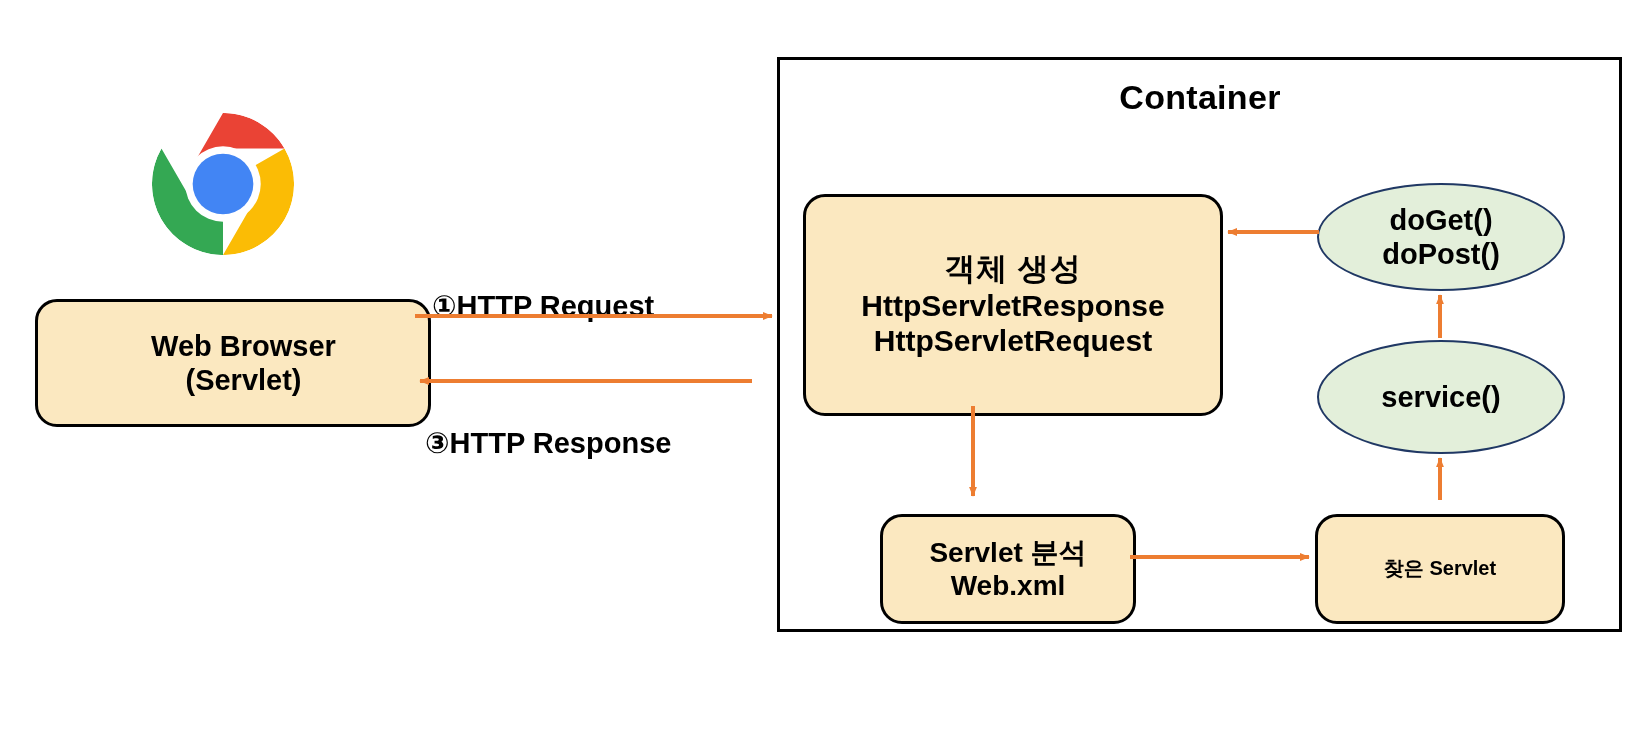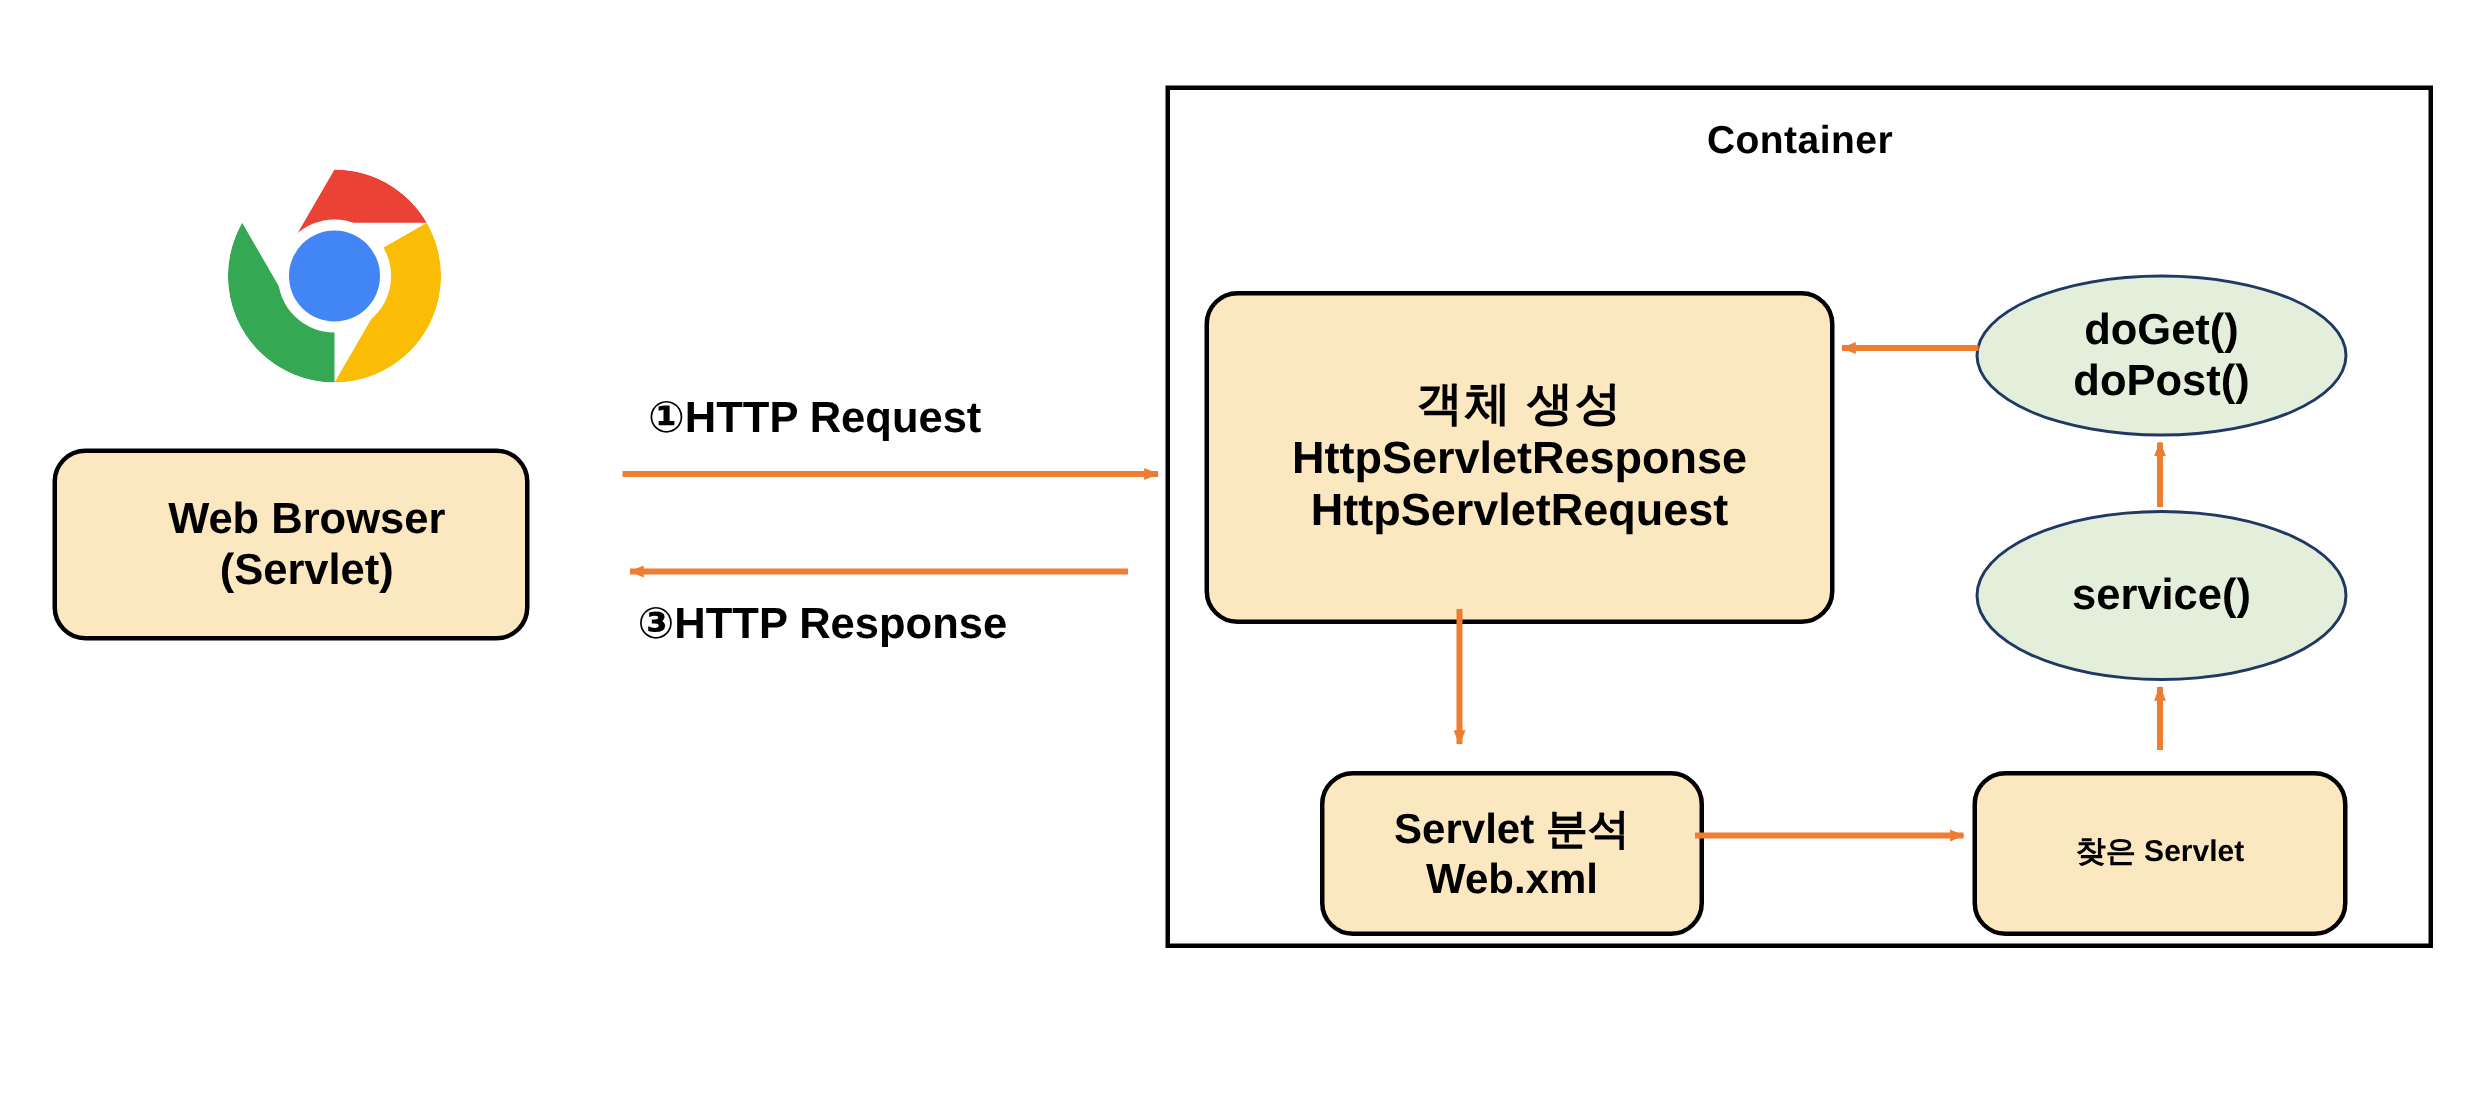--- a/index.html
+++ b/index.html
@@ -25,21 +25,21 @@
     height: 575px;
     border: 3px solid #000000;
     box-sizing: border-box;
     background: transparent;
   }
   #container-title {
     left: 1100px;
     top: 78px;
     width: 200px;
     text-align: center;
-    font-size: 26px;
+    font-size: 34px;
     font-weight: bold;
     color: #000000;
     letter-spacing: 0.3px;
   }
 
   
   .procbox {
     background: #fbe8c0;
     border: 3px solid #000000;
     border-radius: 22px;
@@ -50,21 +50,21 @@
     justify-content: center;
     color: #000000;
     font-weight: bold;
     line-height: 1.18;
     text-align: center;
     margin-top: 12px;
   }
   .procbox .ln { display: block; white-space: nowrap; }
 
   #box-browser {
-    left: 35px; top: 287px; width: 318px; height: 128px;
+    left: 35px; top: 287px; width: 396px; height: 128px;
     font-size: 29px;
     padding-left: 21px;
   }
   #box-objcreate {
     left: 803px; top: 182px; width: 420px; height: 222px;
     font-size: 30px;
   }
   #box-objcreate .ln.kr { font-size: 31px; letter-spacing: 1px; }
   #box-servletanalysis {
     left: 880px; top: 502px; width: 256px; height: 110px;
@@ -98,20 +98,21 @@
   #ellipse-service {
     left: 1317px; top: 340px; width: 248px; height: 114px;
   }
 
   
   .arrowlabel {
     font-size: 29px;
     font-weight: bold;
     color: #000000;
     white-space: nowrap;
+    margin-top: 28px;
   }
   #label-http-request { left: 432px; top: 261px; }
   #label-http-response { left: 425px; top: 398px; }
 
   
   #arrows { left: 0; top: 0; width: 1648px; height: 730px; pointer-events: none; }
 
   
   #chrome-logo { left: 149px; top: 110px; width: 148px; height: 148px; }
 </style>

